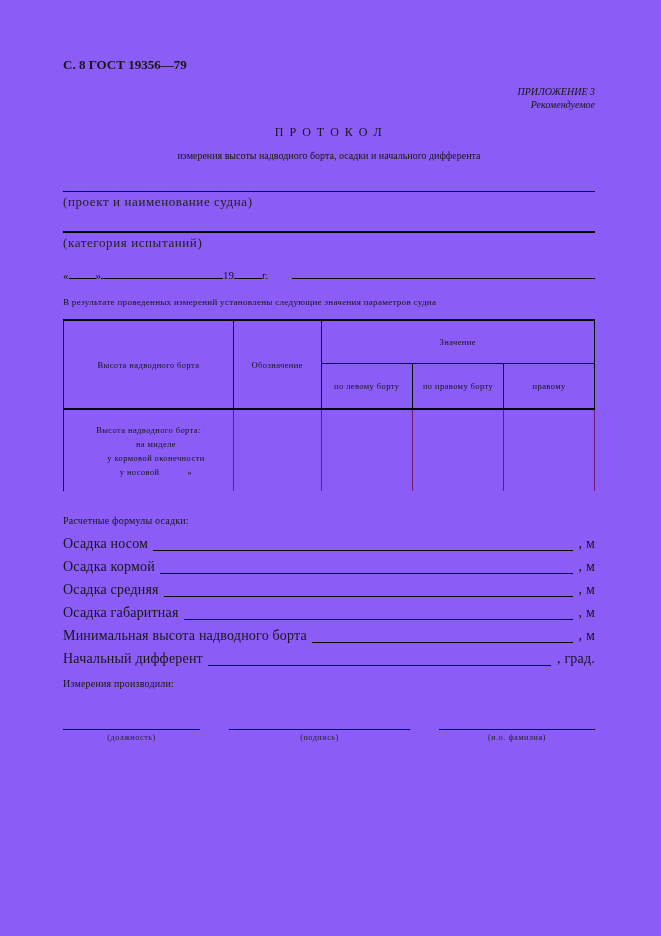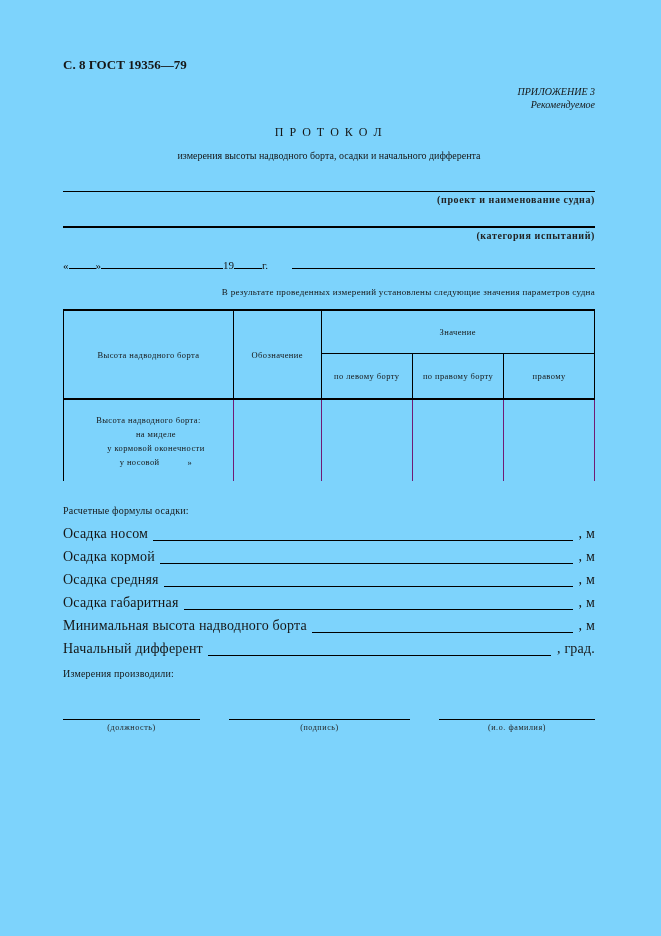--- a/index.html
+++ b/index.html
@@ -6,21 +6,21 @@
     margin: 0;
     padding: 0;
     background: #ffffff;
   }
   .page {
     position: relative;
     width: 661px;
     height: 936px;
     box-sizing: border-box;
     padding: 58px 66px 0 63px;
-    background: #7dd3fc;
+    background: #8b5cf6;
     color: #161616;
     font-family: "Liberation Serif", "DejaVu Serif", serif;
     overflow: hidden;
   }
   .gost-header {
     font-weight: bold;
     font-size: 13px;
     line-height: 14px;
   }
   .annex {
@@ -47,25 +47,24 @@
   }
   .fill-block { margin-top: 29px; }
   .fill-block.second { margin-top: 21px; }
   .rule {
     height: 0;
     border-bottom: 1px solid #000;
   }
   .rule.thick { border-bottom-width: 2.5px; }
   .fill-caption {
     margin-top: 2px;
-    text-align: right;
-    font-size: 10px;
+    text-align: left;
+    font-size: 13px;
     letter-spacing: 0.6px;
     color: #222;
-    font-weight: bold;
   }
   .date-row {
     display: flex;
     margin-top: 15px;
     font-size: 11px;
     line-height: 14px;
   }
   .date-left { white-space: nowrap; }
   .blank {
     display: inline-block;
@@ -73,21 +72,21 @@
     height: 12px;
     vertical-align: baseline;
   }
   .blank.w-day { width: 27px; }
   .blank.w-month { width: 122px; }
   .blank.w-year { width: 28px; }
   .city-box { flex: 1; margin-left: 24px; }
   .city-line { height: 12px; border-bottom: 1px solid #000; }
   .intro {
     margin-top: 15px;
-    text-align: right;
+    text-align: left;
     font-size: 9px;
     letter-spacing: 0.3px;
   }
   table.meas {
     width: 100%;
     margin-top: 12px;
     border-collapse: collapse;
     table-layout: fixed;
   }
   table.meas td {

